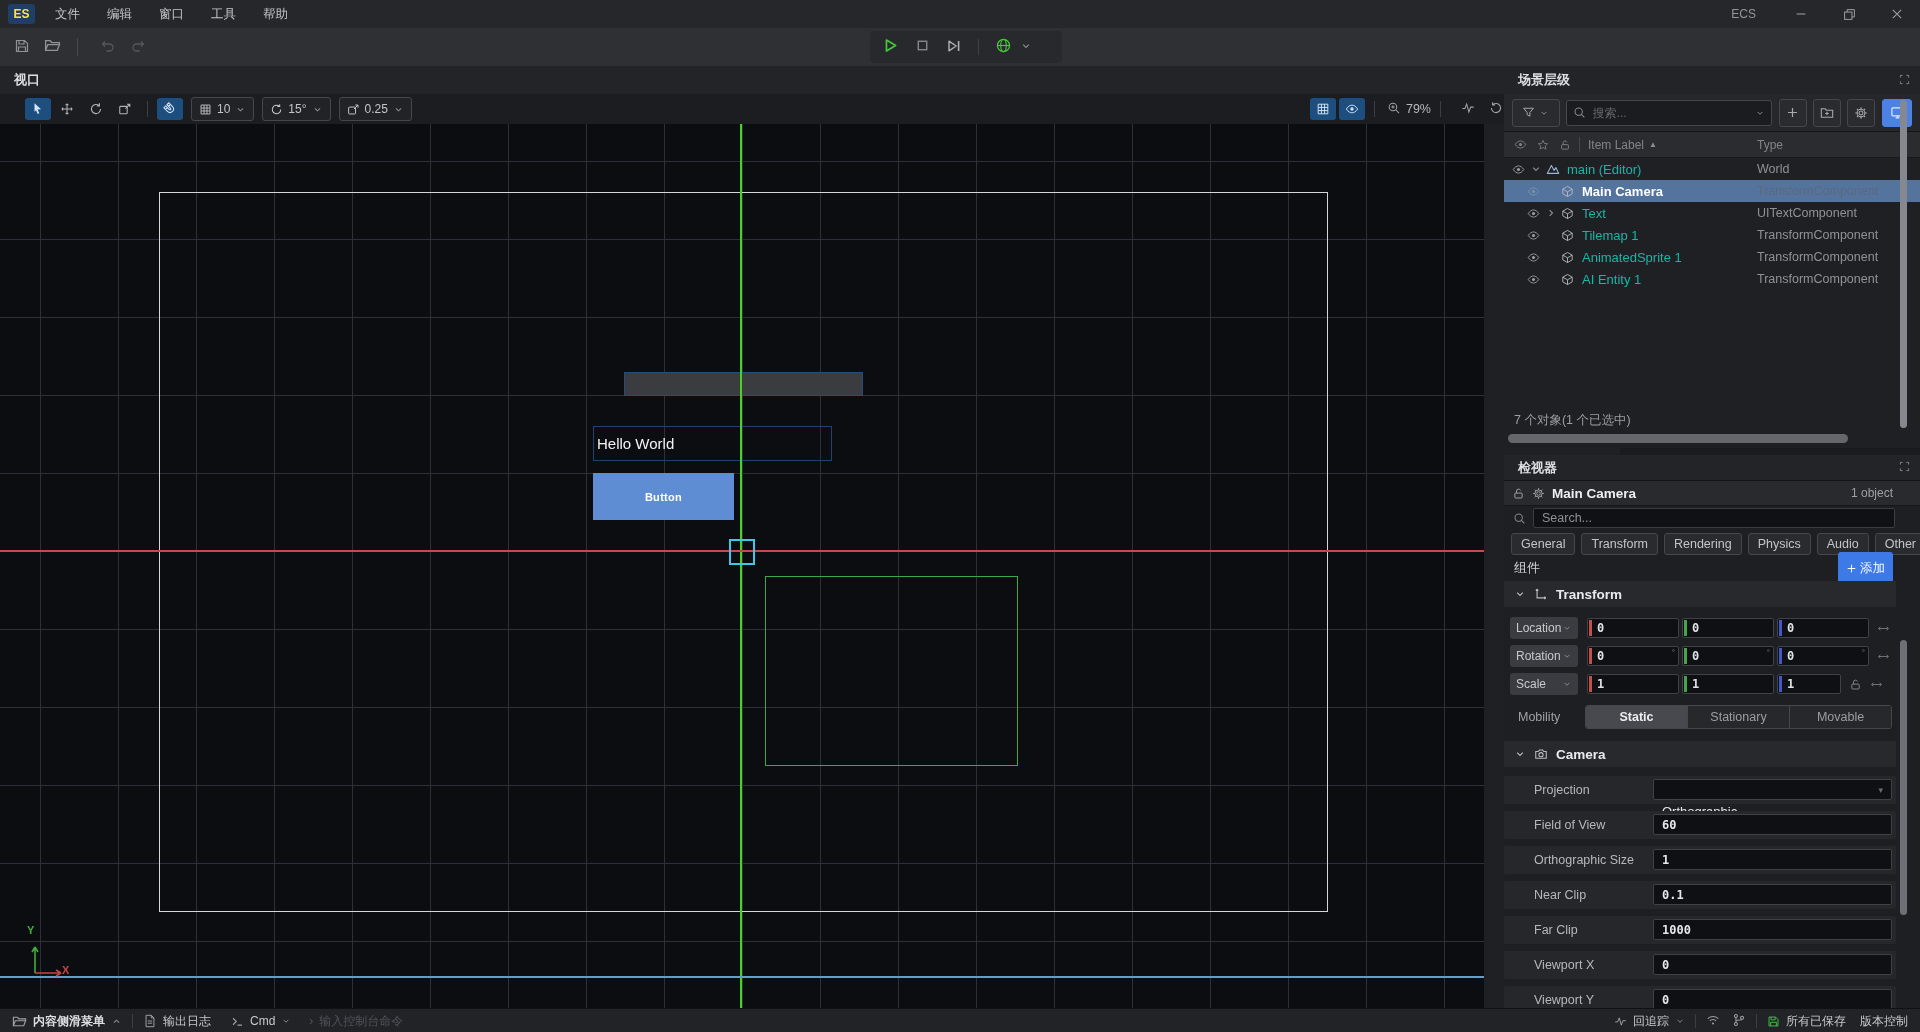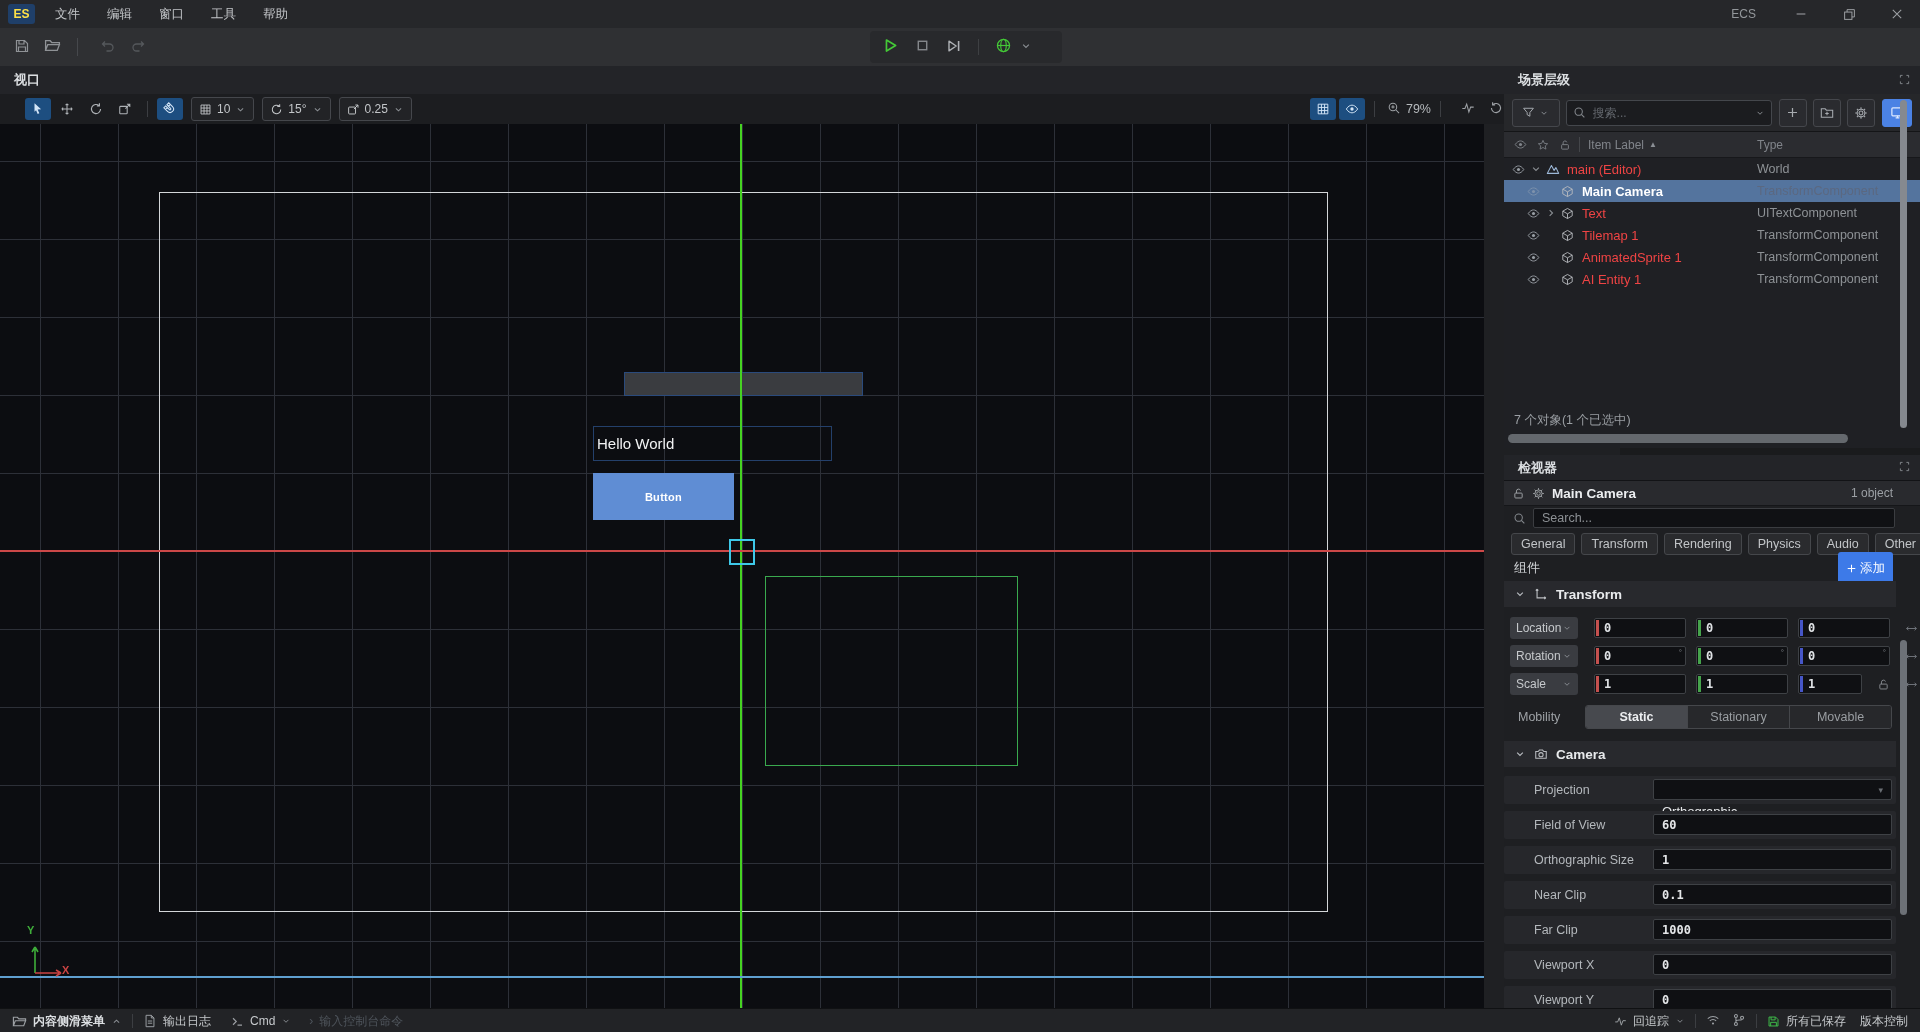--- a/index.html
+++ b/index.html
@@ -81,21 +81,21 @@
            display:flex;align-items:center;color:#80848a;font-size:12px;}
   .colhead .cdiv{width:1px;height:15px;background:#44464a;margin:0 8px;}
   .sort{font-size:8px;color:#8a8e94;margin-left:5px;}
   .rows{position:absolute;left:0;top:92px;width:100%;}
   .hrow{height:22px;display:flex;align-items:center;position:relative;}
   .hrow.sel{background:#54749e;}
   .hcell{display:flex;align-items:center;height:100%;}
   .slot{width:17px;display:flex;align-items:center;justify-content:center;flex:none;}
   .eye{color:#9aa0a6;}
   .sel .eye{color:#7e92ac;}
-  .hname{color:#ef4444;font-size:13px;margin-left:6px;white-space:nowrap;}
+  .hname{color:#14b8a6;font-size:13px;margin-left:6px;white-space:nowrap;}
   .sel .hname{color:#ffffff;font-weight:bold;}
   .htype{position:absolute;left:253px;color:#8e9296;font-size:12.5px;}
   .hrow .mt{color:#9db8d8;}
   .hrow .cube{color:#b8bbbf;}
   .sel .htype{color:#5b6880;}
   .hstatus{position:absolute;left:10px;top:346px;color:#9b9fa4;font-size:12.5px;}
   .hsb{position:absolute;left:4px;top:368px;width:340px;height:9px;border-radius:5px;background:#64686d;}
   .vsb{position:absolute;width:7px;border-radius:4px;background:#85898f;z-index:5;}
 
   
@@ -114,21 +114,21 @@
   .tab{height:22px;padding:0 9px;border:1px solid #45474b;border-radius:3px;background:#2a2b2e;color:#c2c5c8;font-size:12.5px;
        display:flex;align-items:center;font-family:inherit;}
   .comprow{position:absolute;left:0;top:101px;width:100%;height:24px;display:flex;align-items:center;box-sizing:border-box;padding:0 27px 0 10px;}
   .complbl{color:#d0d3d6;font-size:13px;}
   .addbtn{margin-left:auto;height:32px;padding:0 8px;border-radius:3px;background:#3d7ae8;color:#fff;font-size:12.5px;
           display:flex;align-items:center;gap:3px;border:none;font-family:inherit;}
   .body2{position:absolute;left:0;top:126px;width:392px;}
   .sechead{height:26px;background:#28292d;display:flex;align-items:center;gap:8px;padding-left:10px;color:#e8eaec;
            font-weight:bold;font-size:13.5px;margin-bottom:9px;}
   .sechead .ic{color:#b9bcc0;}
-  .trow{height:24px;margin:0 0 4px 0;display:flex;align-items:center;padding:0 6px;gap:7px;}
+  .trow{height:24px;margin:0 0 4px 0;display:flex;align-items:center;padding:0 6px;}
   .tlabel{width:68px;height:22px;background:#3a3c41;border:none;border-radius:3px;color:#c6c9cc;font-size:12px;
           display:flex;align-items:center;justify-content:space-between;padding:0 6px;box-sizing:border-box;font-family:inherit;flex:none;}
   .tinput{position:relative;width:92px;height:20px;background:#0f1013;border:1px solid #3e4145;border-radius:2px;margin-left:3px;
           display:flex;align-items:center;padding-left:9px;box-sizing:border-box;flex:none;}
   .tinput::before{content:"";position:absolute;left:1px;top:1px;bottom:1px;width:3px;background:var(--c);}
   .tx{--c:#c4504e;margin-left:9px;}
   .ty{--c:#46a44c;}
   .tz{--c:#4656c8;}
   .locked .tz{width:64px;}
   .tval{color:#dfe2e5;font-family:"DejaVu Sans Mono",monospace;font-size:12px;font-weight:bold;}

